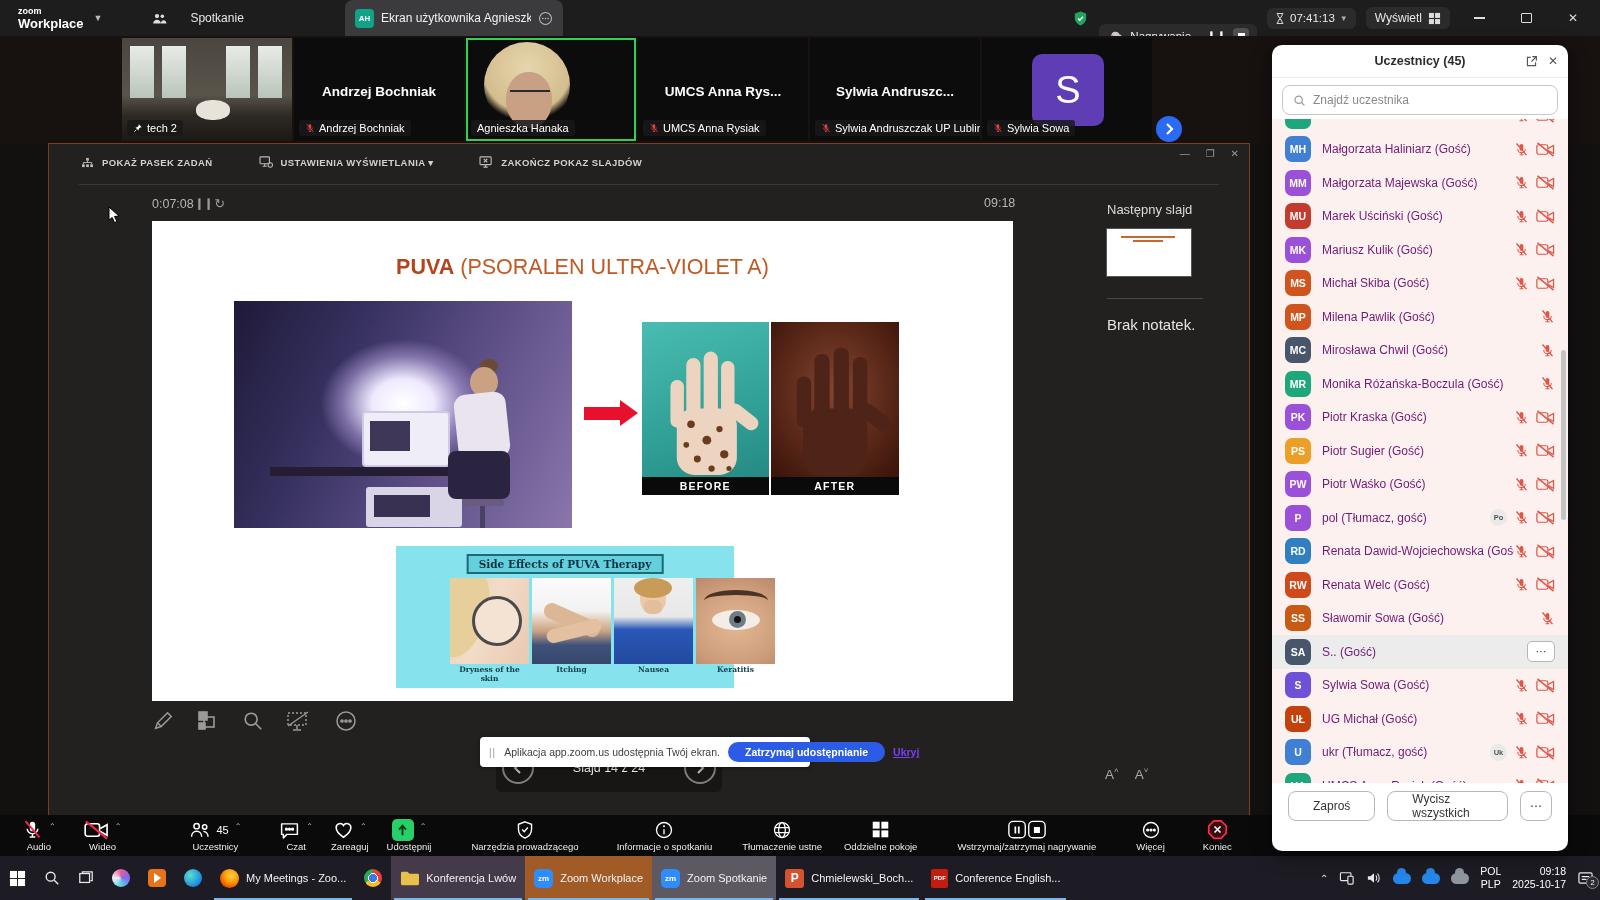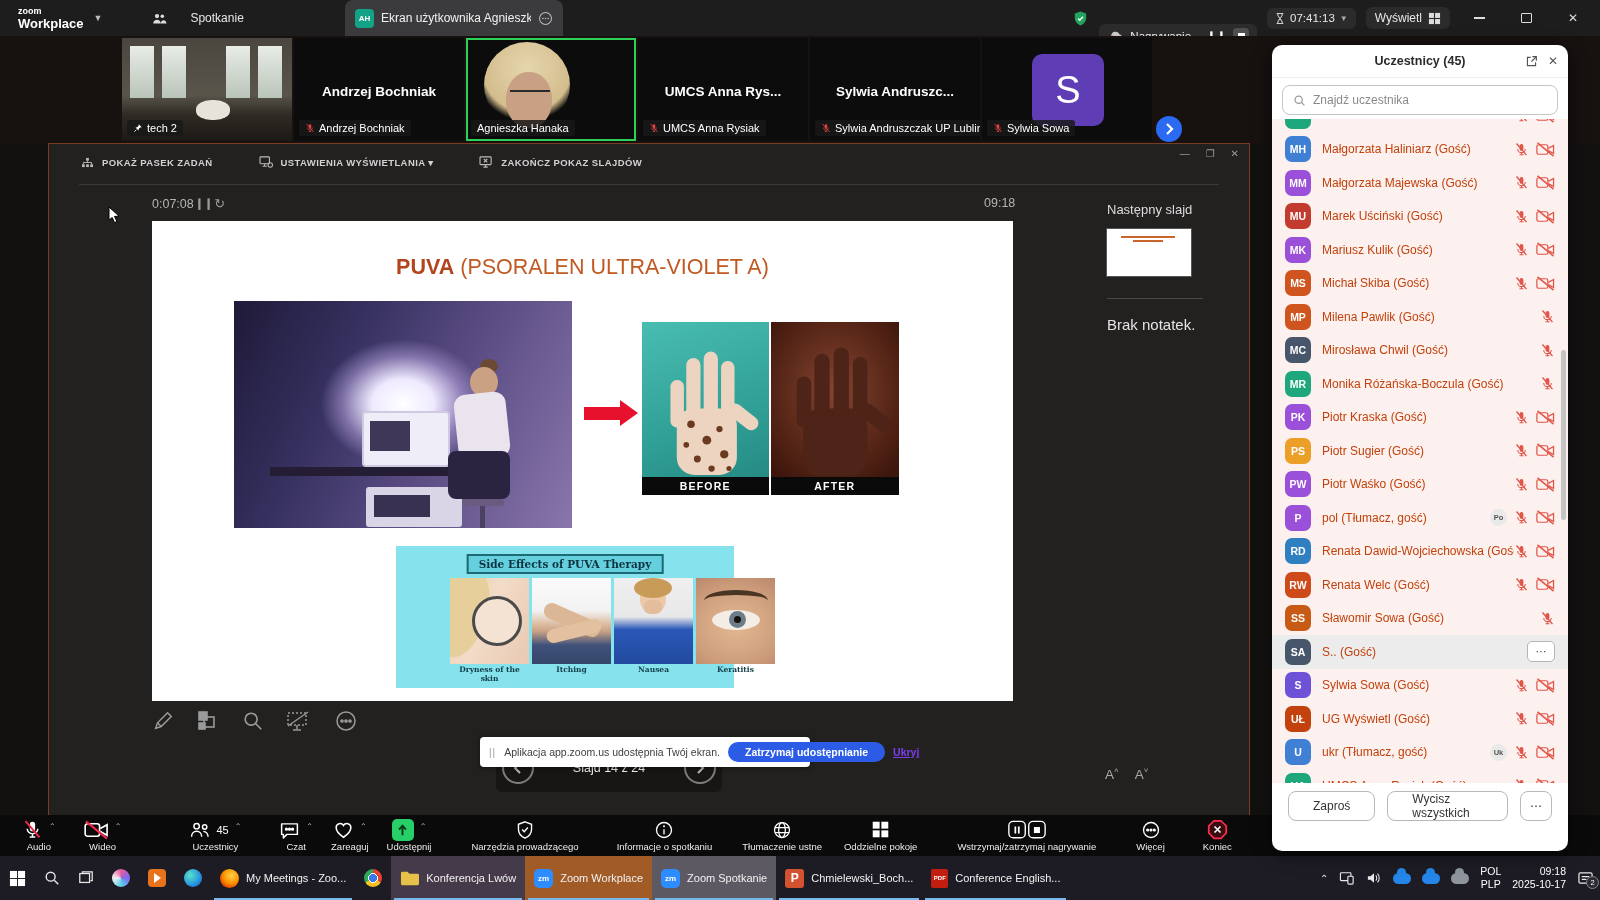--- a/index.html
+++ b/index.html
@@ -164,21 +164,21 @@
   .phead .ptitle{font-size:12.5px;font-weight:bold;color:#2b2b2b;}
   .phead .picons{position:absolute;right:10px;top:0;height:32px;display:flex;align-items:center;gap:10px;color:#555;}
   .psearch{margin:7px 10px 4px;height:30px;border:1px solid #c6c6c6;border-radius:8px;display:flex;align-items:center;
     gap:7px;padding:0 10px;box-sizing:border-box;}
   .psearch span{font-size:12px;color:#8a8a8a;}
   #plist{height:664px;overflow:hidden;background:#fcf1ee;position:relative;}
   .prow{height:33.5px;display:flex;align-items:center;padding:0 13px;box-sizing:border-box;background:#fcf1ee;}
   .prow.hov{background:#ececec;}
   .pav{width:26px;height:26px;border-radius:7px;color:#fff;font-size:10.5px;font-weight:bold;display:flex;
     align-items:center;justify-content:center;flex:0 0 auto;}
-  .pname{font-size:12px;color:#c2410c;margin-left:11px;white-space:nowrap;overflow:hidden;flex:1 1 auto;}
+  .pname{font-size:12px;color:#701a75;margin-left:11px;white-space:nowrap;overflow:hidden;flex:1 1 auto;}
   .pic{display:flex;align-items:center;gap:7px;flex:0 0 auto;}
   .pbadge{width:17px;height:17px;border-radius:50%;background:#e9e9e9;color:#555;font-size:7.5px;font-weight:bold;
     display:flex;align-items:center;justify-content:center;}
   .pmore{width:26px;height:19px;border:1px solid #b5b5b5;border-radius:5px;background:#fff;color:#444;font-size:11px;
     display:flex;align-items:center;justify-content:center;line-height:1;}
   .pscroll{position:absolute;right:2px;top:305px;width:5px;height:170px;border-radius:3px;background:#c4c4c4;}
   .pfoot{height:46px;display:flex;align-items:center;gap:12px;padding:0 16px;background:#fff;}
   .pbtn{border:1px solid #b8b8b8;border-radius:8px;height:28px;display:flex;align-items:center;justify-content:center;
     font-size:12px;color:#333;padding:0 24px;background:#fff;}
   .pbtn.sq{padding:0 9px;margin-left:auto;}
@@ -1208,21 +1208,21 @@
               <svg width="19" height="15" viewBox="0 0 26 20">
                 <rect x="1.2" y="3.5" width="15" height="13" rx="2.5" fill="none" stroke="#e25649" stroke-width="1.7"></rect>
                 <path d="M17 8.5l7-4v11l-7-4" fill="none" stroke="#e25649" stroke-width="1.7"></path>
                 <line x1="2" y1="1" x2="24" y2="19" stroke="#e25649" stroke-width="2.1"></line>
               </svg>
             </span>
           </span>
         </div>
         <div class="prow">
           <span class="pav" style="background:#c2410c">UŁ</span>
-          <span class="pname">UG Wyświetl (Gość)</span>
+          <span class="pname">UG Michał (Gość)</span>
           <span class="pic">
             <span>
               <svg width="15" height="15" viewBox="0 0 24 24">
                 <path d="M9 6a3 3 0 0 1 6 0v5a3 3 0 0 1-6 0z" fill="#e25649"></path>
                 <path d="M6 11a6 6 0 0 0 12 0M12 17v3.5M8.8 20.5h6.4" stroke="#e25649" stroke-width="1.7" fill="none"></path>
                 <line x1="4" y1="2.5" x2="20" y2="21" stroke="#e25649" stroke-width="2.3"></line>
               </svg>
             </span>
             <span>
               <svg width="19" height="15" viewBox="0 0 26 20">

